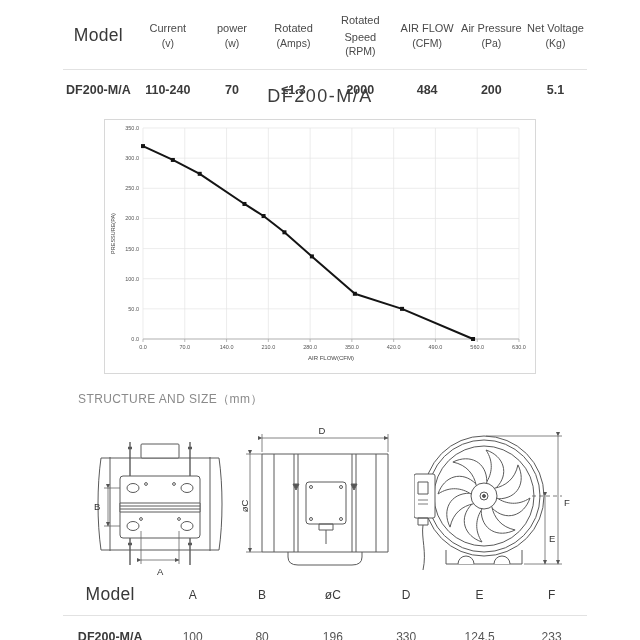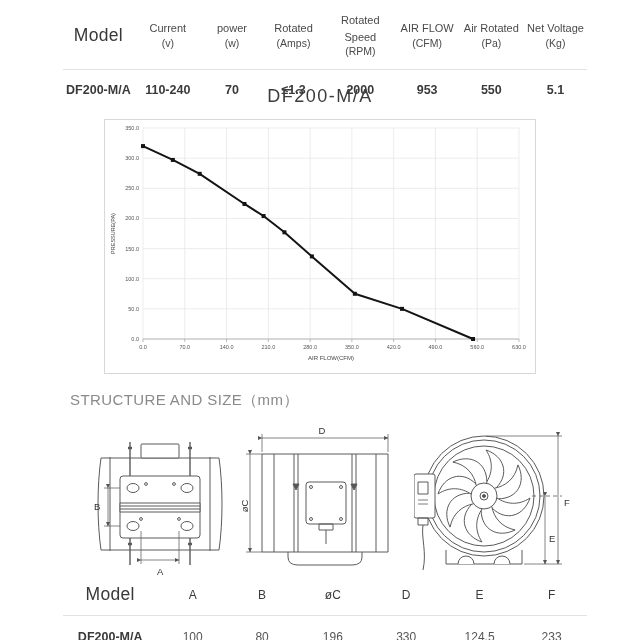--- a/index.html
+++ b/index.html
@@ -13,21 +13,21 @@
   .spec-table th{font-weight:400;vertical-align:middle;padding:6px 2px 10px;border-bottom:1px solid #e2e2e2;text-align:center;}
   .spec-table th .h-name{font-size:11px;color:#4a4a4a;line-height:1.5;}
   .spec-table th .h-unit{font-size:10.5px;color:#4a4a4a;line-height:1.3;}
   .spec-table th.model-col .h-name{font-size:17.5px;color:#383838;letter-spacing:0.3px;}
   .spec-table td{font-size:12.5px;font-weight:700;color:#3a3a3a;text-align:center;padding-top:13px;}
   
   .chart-title{position:absolute;top:86px;left:0;width:640px;text-align:center;
     font-size:18px;letter-spacing:1.5px;color:#3c3c3c;font-weight:400;}
   .chart-box{position:absolute;left:104px;top:119px;width:430px;height:253px;border:1px solid #d8d8d8;background:#fff;}
   
-  .section-heading{position:absolute;left:70px;top:391px;font-size:15px;color:#8a8a8a;letter-spacing:0.4px;}
+  .section-heading{position:absolute;left:78px;top:391px;font-size:12px;color:#8a8a8a;letter-spacing:0.4px;}
   .drawing{position:absolute;}
   #drawing-1{left:84px;top:424px;}
   #drawing-2{left:240px;top:424px;}
   #drawing-3{left:414px;top:420px;}
   .drawing path,.drawing line,.drawing rect,.drawing circle,.drawing ellipse{vector-effect:non-scaling-stroke;}
   .dim-text{font-size:9.5px;fill:#333;font-family:"Liberation Sans",sans-serif;}
   
   .size-table{position:absolute;left:63px;top:574px;width:524px;border-collapse:collapse;table-layout:fixed;}
   .size-table th{font-weight:400;font-size:12px;color:#3a3a3a;padding:10px 2px 10px;border-bottom:1px solid #e2e2e2;text-align:center;vertical-align:middle;}
   .size-table th.model-col{font-size:17.5px;color:#383838;letter-spacing:0.3px;}
@@ -67,38 +67,38 @@
       </th>
       <th>
         <div class="h-name">Rotated Speed</div>
         <div class="h-unit">(RPM)</div>
       </th>
       <th>
         <div class="h-name">AIR FLOW</div>
         <div class="h-unit">(CFM)</div>
       </th>
       <th>
-        <div class="h-name">Air Rotated</div>
+        <div class="h-name">Air Pressure</div>
         <div class="h-unit">(Pa)</div>
       </th>
       <th>
         <div class="h-name">Net Voltage</div>
         <div class="h-unit">(Kg)</div>
       </th>
     </tr>
   </thead>
   <tbody>
     <tr>
       <td>DF200-M/A</td>
       <td>110-240</td>
       <td>70</td>
       <td>≤1.3</td>
       <td>2000</td>
-      <td>953</td>
-      <td>550</td>
+      <td>484</td>
+      <td>200</td>
       <td>5.1</td>
     </tr>
   </tbody>
 </table>
 
 <div class="chart-title">DF200-M/A</div>
 <div class="chart-box">
   <svg id="perf-chart-svg" width="430" height="253" viewBox="0 0 430 253" style="font-family:'Liberation Sans',sans-serif;">
       <g stroke="#e4e4e4" stroke-width="0.7">
         <line x1="38" y1="8" x2="38" y2="219"></line>

